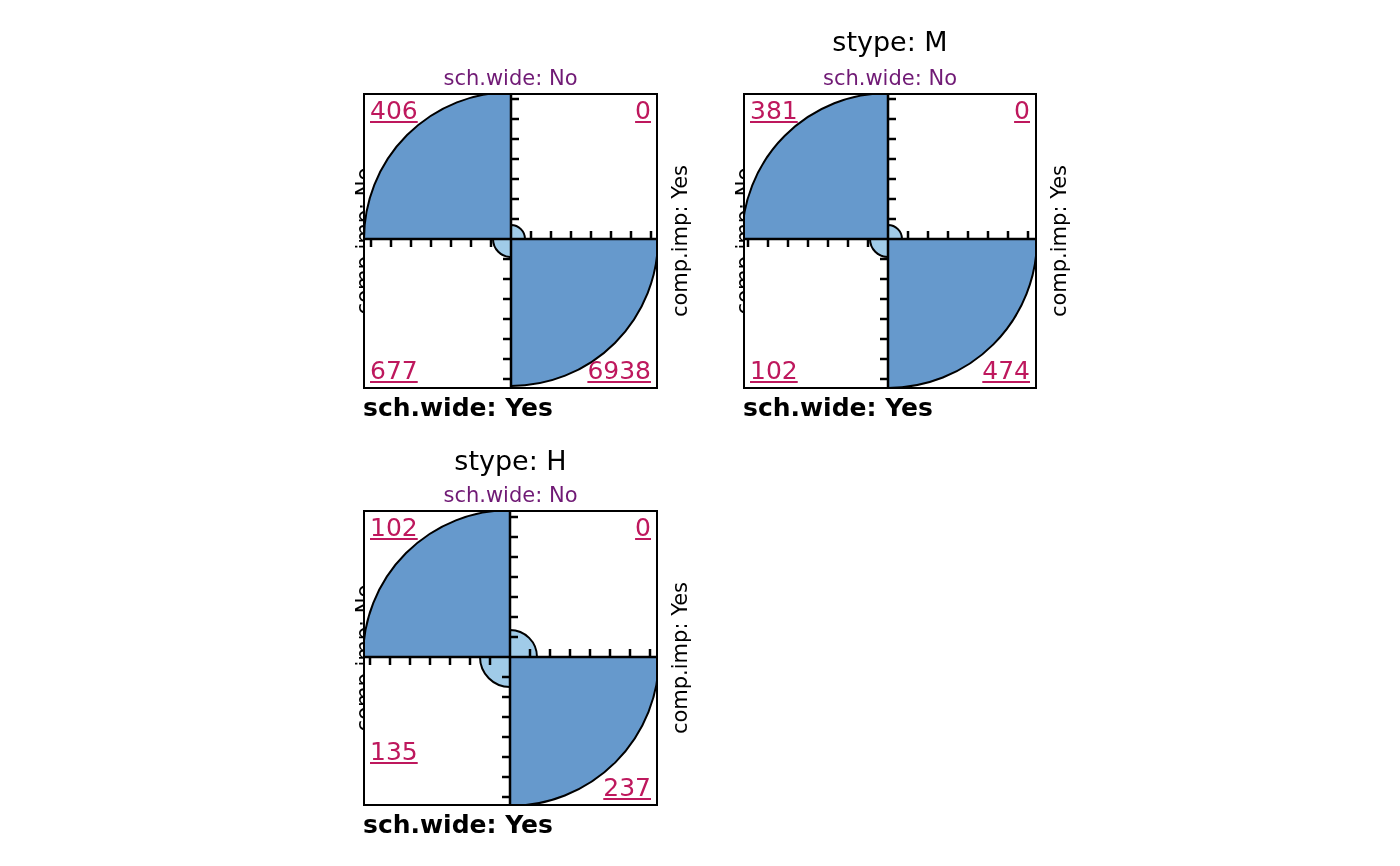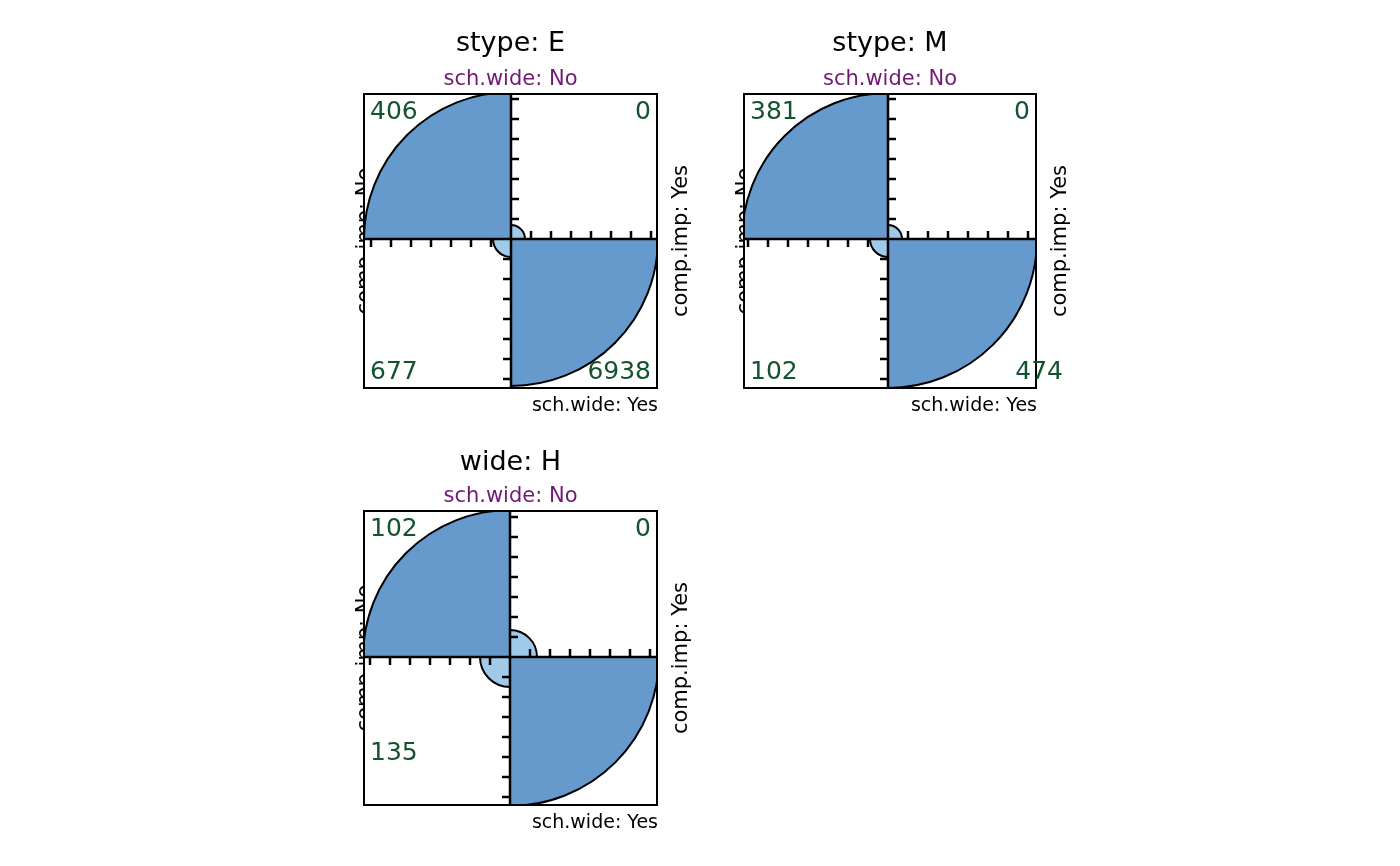--- a/index.html
+++ b/index.html
@@ -24,25 +24,26 @@
   .panel-subtitle{
     position:absolute;
     text-align:center;
     font-size:21px;
     color:#701a75;
     white-space:nowrap;
     line-height:1;
   }
   .panel-xlabel{
     position:absolute;
-    text-align:right;
-    font-size:19px;
-    color:#000;
-    white-space:nowrap;
-    line-height:1;
+    text-align:left;
+    font-size:25px;
+    color:#000;
+    white-space:nowrap;
+    line-height:1;
+    font-weight:bold;
   }
   .panel-ylabel-left{
     position:absolute;
     font-size:21px;
     color:#000;
     white-space:nowrap;
     transform-origin:0 0;
     transform:rotate(-90deg);
     line-height:1;
   }
@@ -53,35 +54,35 @@
     white-space:nowrap;
     transform-origin:0 0;
     transform:rotate(-90deg);
     line-height:1;
   }
   .plotbox{position:absolute;}
   .plotbox svg{display:block;}
   .cell-count{
     position:absolute;
     font-size:25px;
-    color:#14532d;
-    white-space:nowrap;
-    line-height:1;
+    color:#be185d;
+    white-space:nowrap;
+    line-height:1;
+    text-decoration:underline;
   }
   .cc-tl{text-align:left;}
   .cc-tr{text-align:right;}
   .cc-bl{text-align:right;}
   .cc-br{text-align:right;}
 </style>
 </head>
 <body>
 
 <div id="canvas-root">
     <div class="panel" style="left: 0px; top: 0px; width: 1400px; height: 866px; pointer-events: none;">
-      <div class="panel-title" style="left: 363px; top: 28px; width: 295px;">stype: E</div>
       <div class="panel-subtitle" style="left: 363px; top: 68px; width: 295px;">sch.wide: No</div>
       <div class="panel-xlabel" style="left: 363px; top: 395px; width: 295px;">sch.wide: Yes</div>
       <div class="panel-ylabel-left" style="left: 354px; top: 389px; width: 296px; text-align: center;">comp.imp: No</div>
       <div class="panel-ylabel-right" style="left: 670px; top: 389px; width: 296px; text-align: center;">comp.imp: Yes</div>
       <div class="plotbox" style="left: 363px; top: 93px; width: 295px; height: 296px;">
         <svg width="295" height="296" viewBox="0 0 295 296">
           <defs>
             <clipPath id="clip-E">
               <rect x="0" y="0" width="295" height="296"></rect>
             </clipPath>
@@ -184,24 +185,24 @@
               <line x1="145" y1="266" x2="137" y2="266"></line>
               <line x1="145" y1="286" x2="137" y2="286"></line>
             </g>
           </g>
           <rect x="1" y="1" width="292" height="294" fill="none" stroke="#000000" stroke-width="2"></rect>
         </svg>
       </div>
       <div class="cell-count cc-tl" style="left: 750px; top: 98px;">381</div>
       <div class="cell-count cc-tr" style="left: 743px; top: 98px; width: 287px;">0</div>
       <div class="cell-count cc-bl" style="left: 750px; top: 358px;">102</div>
-      <div class="cell-count cc-br" style="left: 743px; top: 358px; width: 287px; margin-left: 33px;">474</div>
+      <div class="cell-count cc-br" style="left: 743px; top: 358px; width: 287px;">474</div>
     </div>
     <div class="panel" style="left: 0px; top: 0px; width: 1400px; height: 866px; pointer-events: none;">
-      <div class="panel-title" style="left: 363px; top: 447px; width: 295px;">wide: H</div>
+      <div class="panel-title" style="left: 363px; top: 447px; width: 295px;">stype: H</div>
       <div class="panel-subtitle" style="left: 363px; top: 485px; width: 295px;">sch.wide: No</div>
       <div class="panel-xlabel" style="left: 363px; top: 812px; width: 295px;">sch.wide: Yes</div>
       <div class="panel-ylabel-left" style="left: 354px; top: 806px; width: 296px; text-align: center;">comp.imp: No</div>
       <div class="panel-ylabel-right" style="left: 670px; top: 806px; width: 296px; text-align: center;">comp.imp: Yes</div>
       <div class="plotbox" style="left: 363px; top: 510px; width: 295px; height: 296px;">
         <svg width="295" height="296" viewBox="0 0 295 296">
           <defs>
             <clipPath id="clip-H">
               <rect x="0" y="0" width="295" height="296"></rect>
             </clipPath>
@@ -244,14 +245,15 @@
               <line x1="147" y1="267" x2="139" y2="267"></line>
               <line x1="147" y1="287" x2="139" y2="287"></line>
             </g>
           </g>
           <rect x="1" y="1" width="293" height="294" fill="none" stroke="#000000" stroke-width="2"></rect>
         </svg>
       </div>
       <div class="cell-count cc-tl" style="left: 370px; top: 515px;">102</div>
       <div class="cell-count cc-tr" style="left: 363px; top: 515px; width: 288px;">0</div>
       <div class="cell-count cc-bl" style="left: 370px; top: 739px;">135</div>
+      <div class="cell-count cc-br" style="left: 363px; top: 775px; width: 288px;">237</div>
     </div>
   </div>
 
 </body></html>

